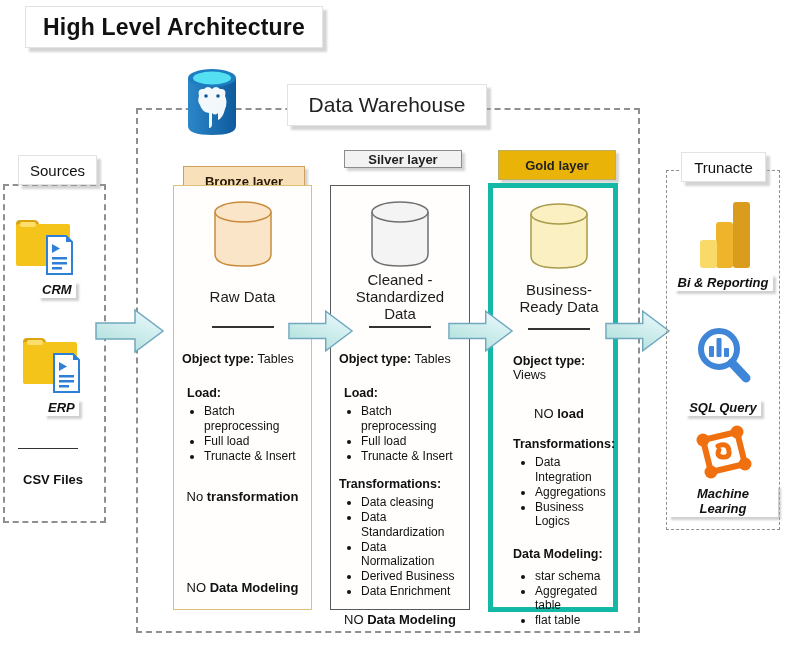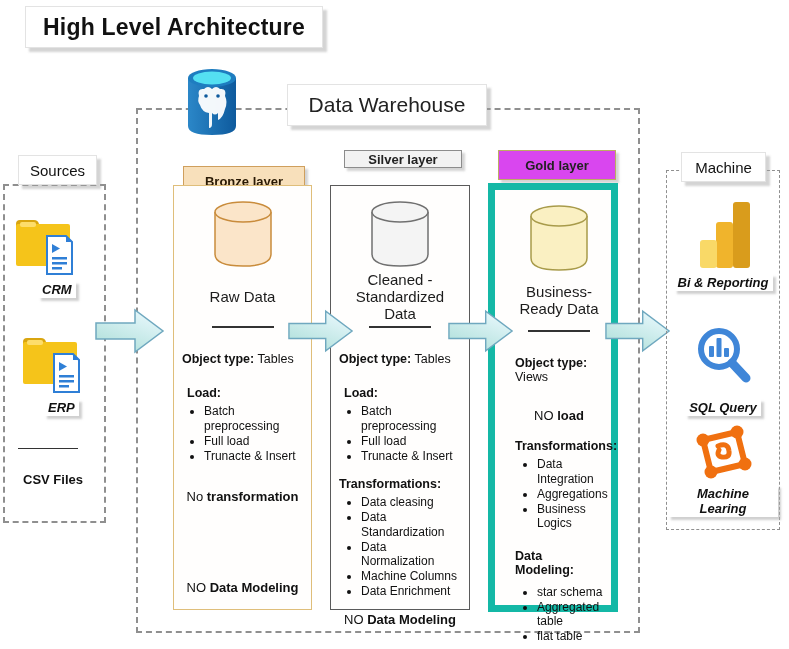--- a/index.html
+++ b/index.html
@@ -27,27 +27,27 @@
   .dashed-box { border:2px dashed #8f8f8f; background:transparent; }
 
   
   .layer-header {
     display:flex; align-items:center; justify-content:center;
     font-size:13px; font-weight:bold;
     box-shadow:3px 3px 2px rgba(170,170,170,0.5);
   }
   .hdr-bronze { background:#f8e0bb; border:1px solid #cf9f5d; color:#2a1a05; }
   .hdr-silver { background:#f2f2f2; border:1px solid #8c8c8c; color:#222; }
-  .hdr-gold   { background:#d946ef; border:1px solid #bcae62; color:#222; }
+  .hdr-gold   { background:#eab308; border:1px solid #bcae62; color:#222; }
 
   
   .layer-col { background:#fffefd; padding:0 8px; }
   .col-bronze { border:1px solid #dfbe7a; }
   .col-silver { border:1px solid #5a5a5a; }
-  .col-gold   { border:7px solid #14b8a6;padding-left:20px; }
+  .col-gold   { border:5px solid #14b8a6;padding-left:20px; }
 
   .cyl-wrap { display:flex; justify-content:center; margin-top:14px; height:68px; }
 
   .layer-name {
     height:56px; display:flex; align-items:center; justify-content:center;
     text-align:center; font-size:15px; line-height:17px; color:#1c1c1c;
     white-space:pre-line;
   }
   .name-rule { width:62px; border:none; border-top:2px solid #333; margin:2px auto 0 auto; }
 
@@ -210,21 +210,21 @@
   <ul class="bullets">
     <li>Batch preprocessing</li>
     <li>Full load</li>
     <li>Trunacte &amp; Insert</li>
   </ul>
   <div class="trans-head" style="margin-top:14px;">Transformations:</div>
   <ul class="bullets">
     <li>Data cleasing</li>
     <li>Data Standardization</li>
     <li>Data Normalization</li>
-    <li>Machine Columns</li>
+    <li>Derived Business</li>
     <li>Data Enrichment</li>
   </ul>
   <div class="center-note" style="margin-top:13px;">
     <span>NO </span><span class="b">Data Modeling</span>
   </div>
 </div>
 
 <div class="abs layer-col col-gold" style="left:488px; top:183px; width:130px; height:429px;">
   <div class="cyl-wrap">
     <svg width="64" height="68" viewBox="0 0 64 68">
@@ -272,21 +272,21 @@
   </svg>
 </div>
 <div class="abs" style="left:605px; top:307px;">
   <svg width="66" height="48" viewBox="0 0 70 48">
     <polygon points="1,16 40,16 40,3 68,24 40,45 40,32 1,32" fill="url(#arrowGrad)" stroke="#6fa8bf" stroke-width="1.5"></polygon>
   </svg>
 </div>
 
 <div class="abs dashed-box" style="left:666px; top:170px; width:114px; height:360px; border-width:1.5px;"></div>
 <div class="abs label-box" style="left:681px; top:152px; width:85px; height:30px;">
-  <span style="font-size:15px;">Machine</span>
+  <span style="font-size:15px;">Trunacte</span>
 </div>
 
 <div class="abs" style="left:697px; top:200px; width:62px; height:72px;">
   <svg width="62" height="72" viewBox="0 0 62 72">
     <rect x="36" y="2" width="17" height="66" rx="3" fill="#d99c1c"></rect>
     <rect x="19" y="22" width="17" height="46" rx="3" fill="#f0b42c"></rect>
     <rect x="3" y="40" width="17" height="28" rx="3" fill="#f9d967"></rect>
   </svg>
 </div>
 <div class="abs" style="left:672px; top:273px; width:102px; text-align:center;">

